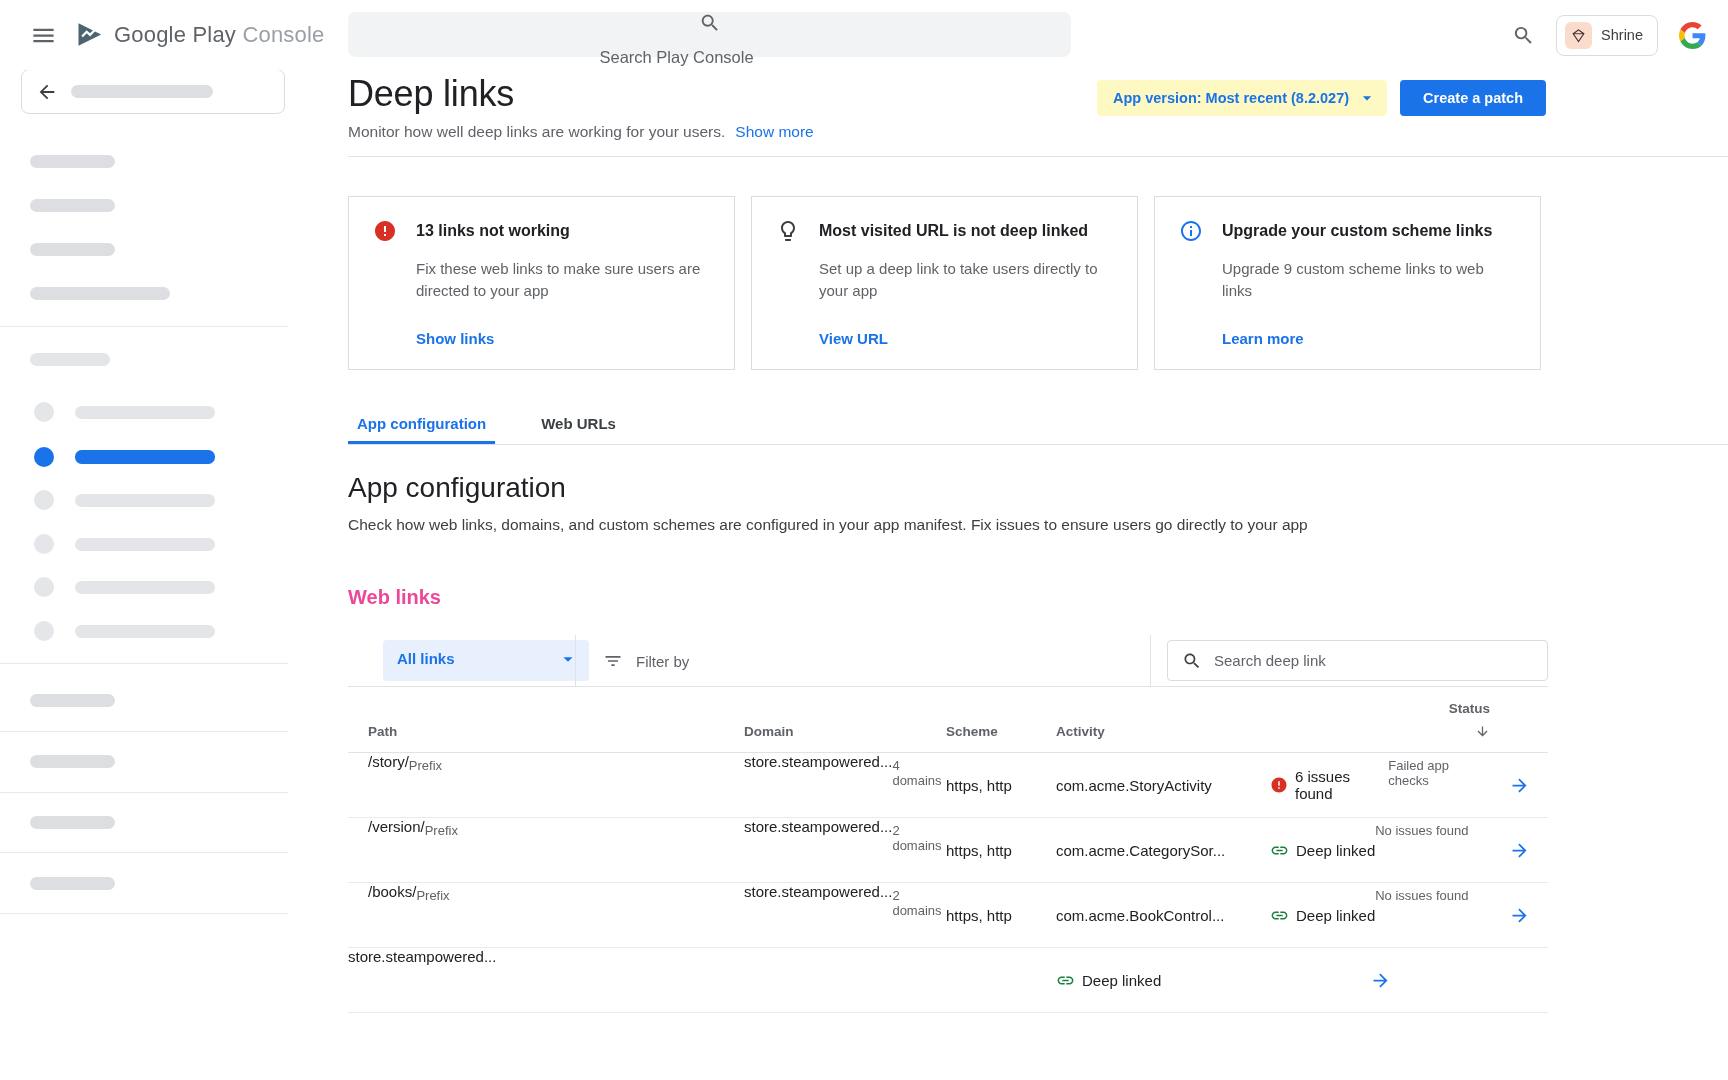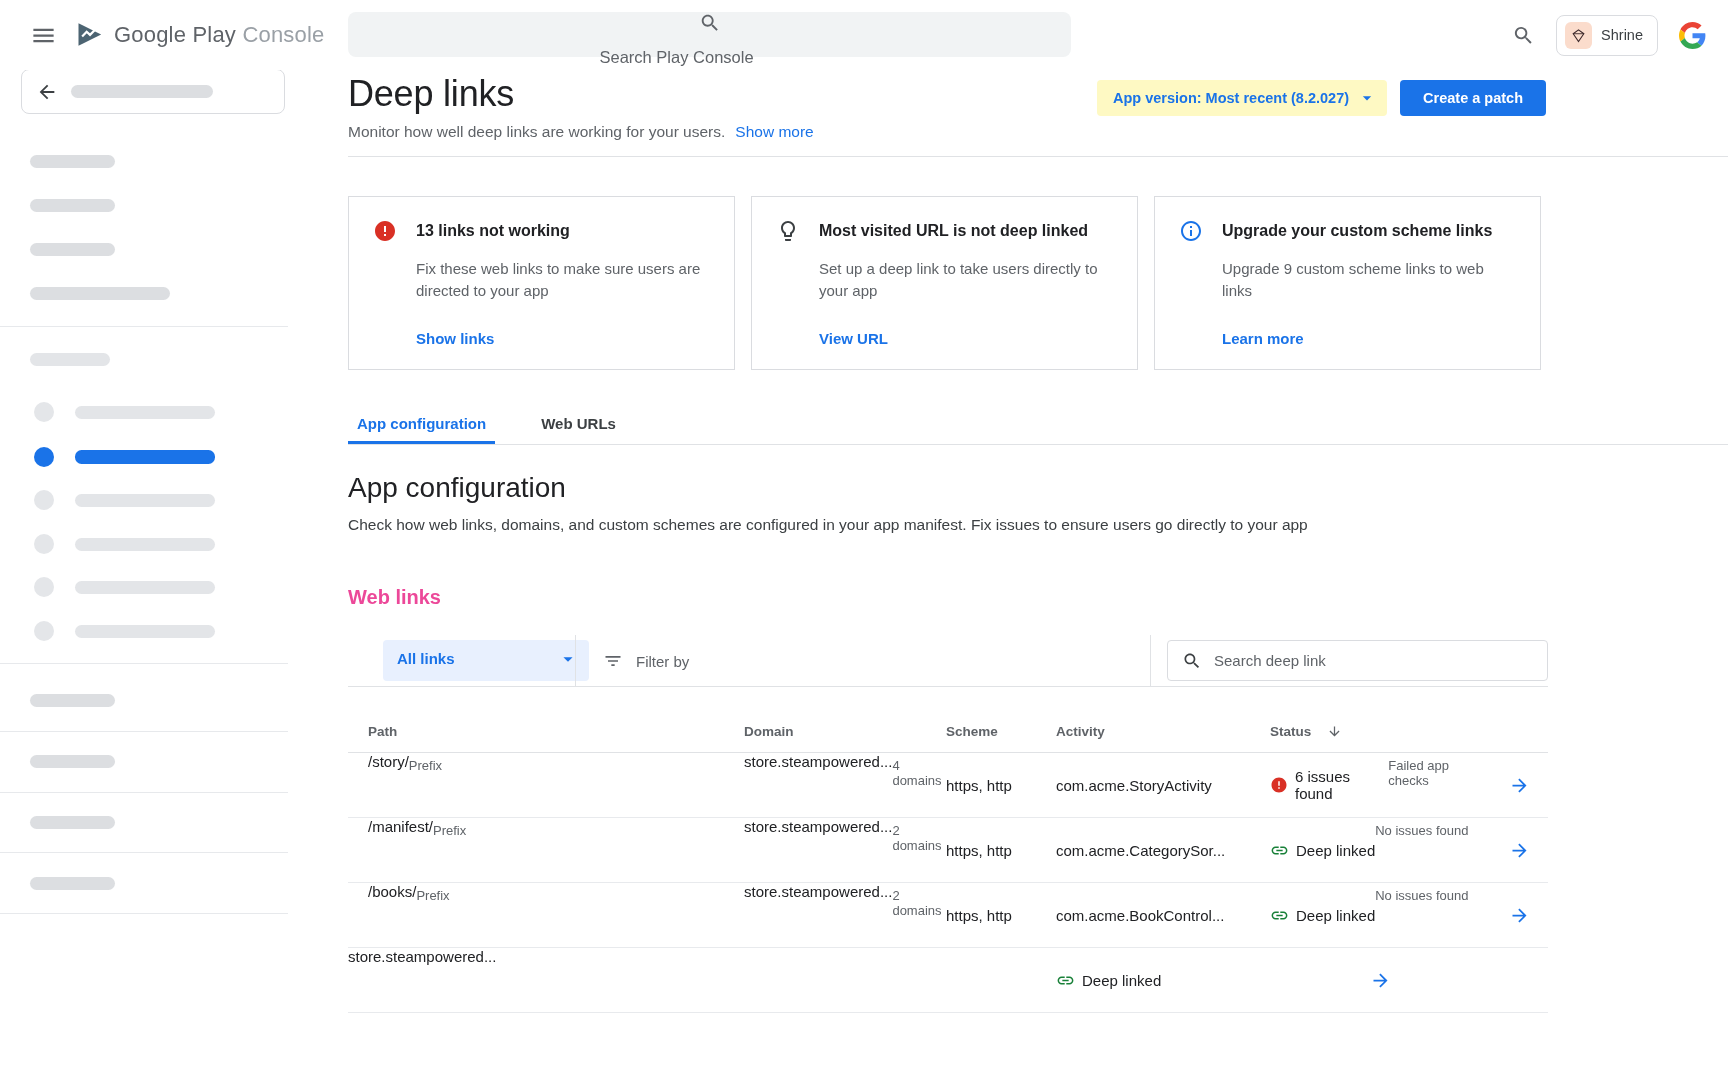--- a/index.html
+++ b/index.html
@@ -79,21 +79,21 @@
     gap:13px; color:#5f6368; font-size:15px; padding:0 8px; }
   .searchbox { position:absolute; left:819px; top:5px; width:381px; height:41px; border:1px solid #dadce0;
     border-radius:4px; display:flex; align-items:center; gap:12px; padding:0 14px; }
   .searchbox input { flex:1; font-size:15px; color:#202124; }
 
   .table { width:1200px; }
   .grid { display:grid; grid-template-columns:396px 202px 110px 214px 220px 58px; }
   .thead { height:66px; align-items:end; padding-bottom:13px; border-bottom:1px solid #e0e2e5;
     font-size:13.5px; font-weight:bold; color:#5f6368; }
   .th { cursor:pointer; }
-  .th.sorted { display:flex; align-items:flex-end; gap:16px; }
+  .th.sorted { display:flex; align-items:flex-end; gap:8px;flex-direction:column; }
   .pad-l { padding-left:20px; }
   .trow { height:65px; border-bottom:1px solid #e8eaed; cursor:pointer; }
   .c2 { display:flex; flex-direction:row; justify-content:flex-start; }
   .c1 { display:flex; align-items:center; }
   .cell-main { font-size:15px; color:#202124; }
   .cell-sub { font-size:13px; color:#5f6368; margin-top:5px; }
   .status-line { display:flex; align-items:center; gap:7px; }
   .arrow-cell { display:flex; align-items:center; justify-content:center; }
 </style>
 </head>
@@ -325,21 +325,21 @@
         <button class="icon-btn">
           <svg class="ico" width="21" height="21" viewBox="0 0 24 24">
               <path fill="#1a73e8" d="M12 4l-1.41 1.41L16.17 11H4v2h12.17l-5.58 5.59L12 20l8-8z"></path>
             </svg>
         </button>
       </div>
     </div>
 
     <div class="grid trow">
       <div class="c2 pad-l">
-          <span class="cell-main">/manifest/</span>
+          <span class="cell-main">/version/</span>
           <span class="cell-sub">Prefix</span>
         </div>
       <div class="c2">
           <span class="cell-main">store.steampowered...</span>
           <span class="cell-sub">2 domains</span>
         </div>
       <div class="c1">
           <span class="cell-main">https, http</span>
         </div>
       <div class="c1">

